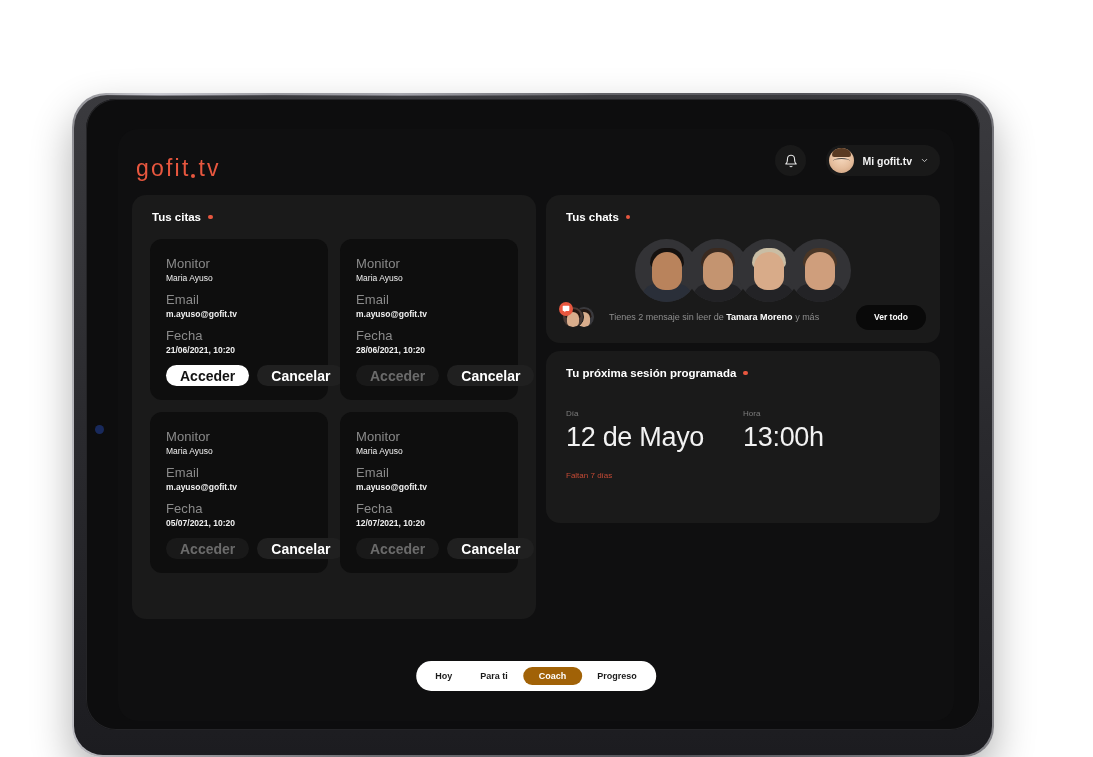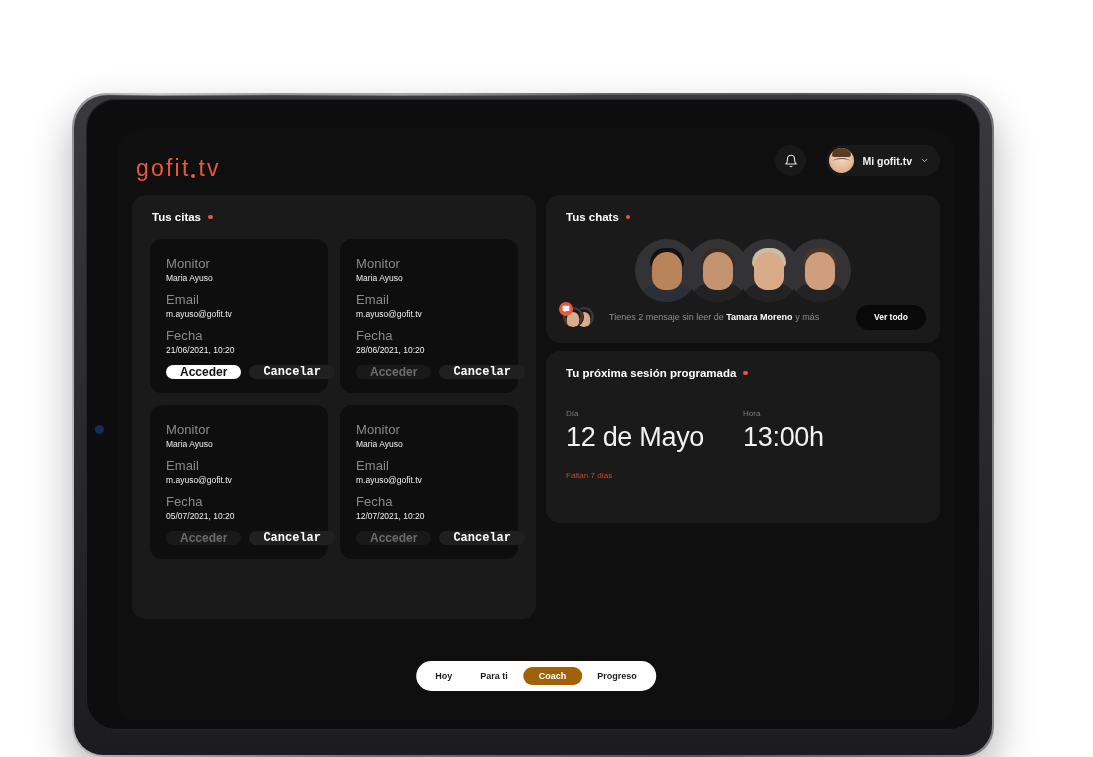--- a/index.html
+++ b/index.html
@@ -197,45 +197,45 @@
   }
   .fld-label {
     font-size: 13px;
     color: #8a8a8a;
     margin-bottom: 2px;
     letter-spacing: .1px;
   }
   .fld-value {
     font-size: 8.5px;
     color: #f0f0f0;
-    font-weight: 400;
+    font-weight: 700;
     margin-bottom: 9px;
     white-space: nowrap;
   }
   .fld-value.plain { font-weight: 400; }
   .card-actions {
     display: flex;
     gap: 8px;
     margin-top: 10px;
   }
   .btn {
     border: none;
     border-radius: 13px;
-    height: 14px;
-    font-size: 12px;
+    height: 21px;
+    font-size: 14px;
     font-weight: 700;
     cursor: pointer;
     padding: 0 14px;
     font-family: "Liberation Sans", sans-serif;
     white-space: nowrap;
     text-align: right;
   }
   .btn-primary { background: #ffffff; color: #121212; }
   .btn-disabled { background: #191919; color: #6b6b6b; }
-  .btn-secondary { background: #202020; color: #ffffff; font-family: Liberation Mono, monospace; }
+  .btn-secondary { background: #202020; color: #ffffff; }
 
   
   .avatar-row {
     position: absolute;
     left: 0; right: 0;
     top: 44px;
     display: flex;
     justify-content: center;
   }
   .av-big {

